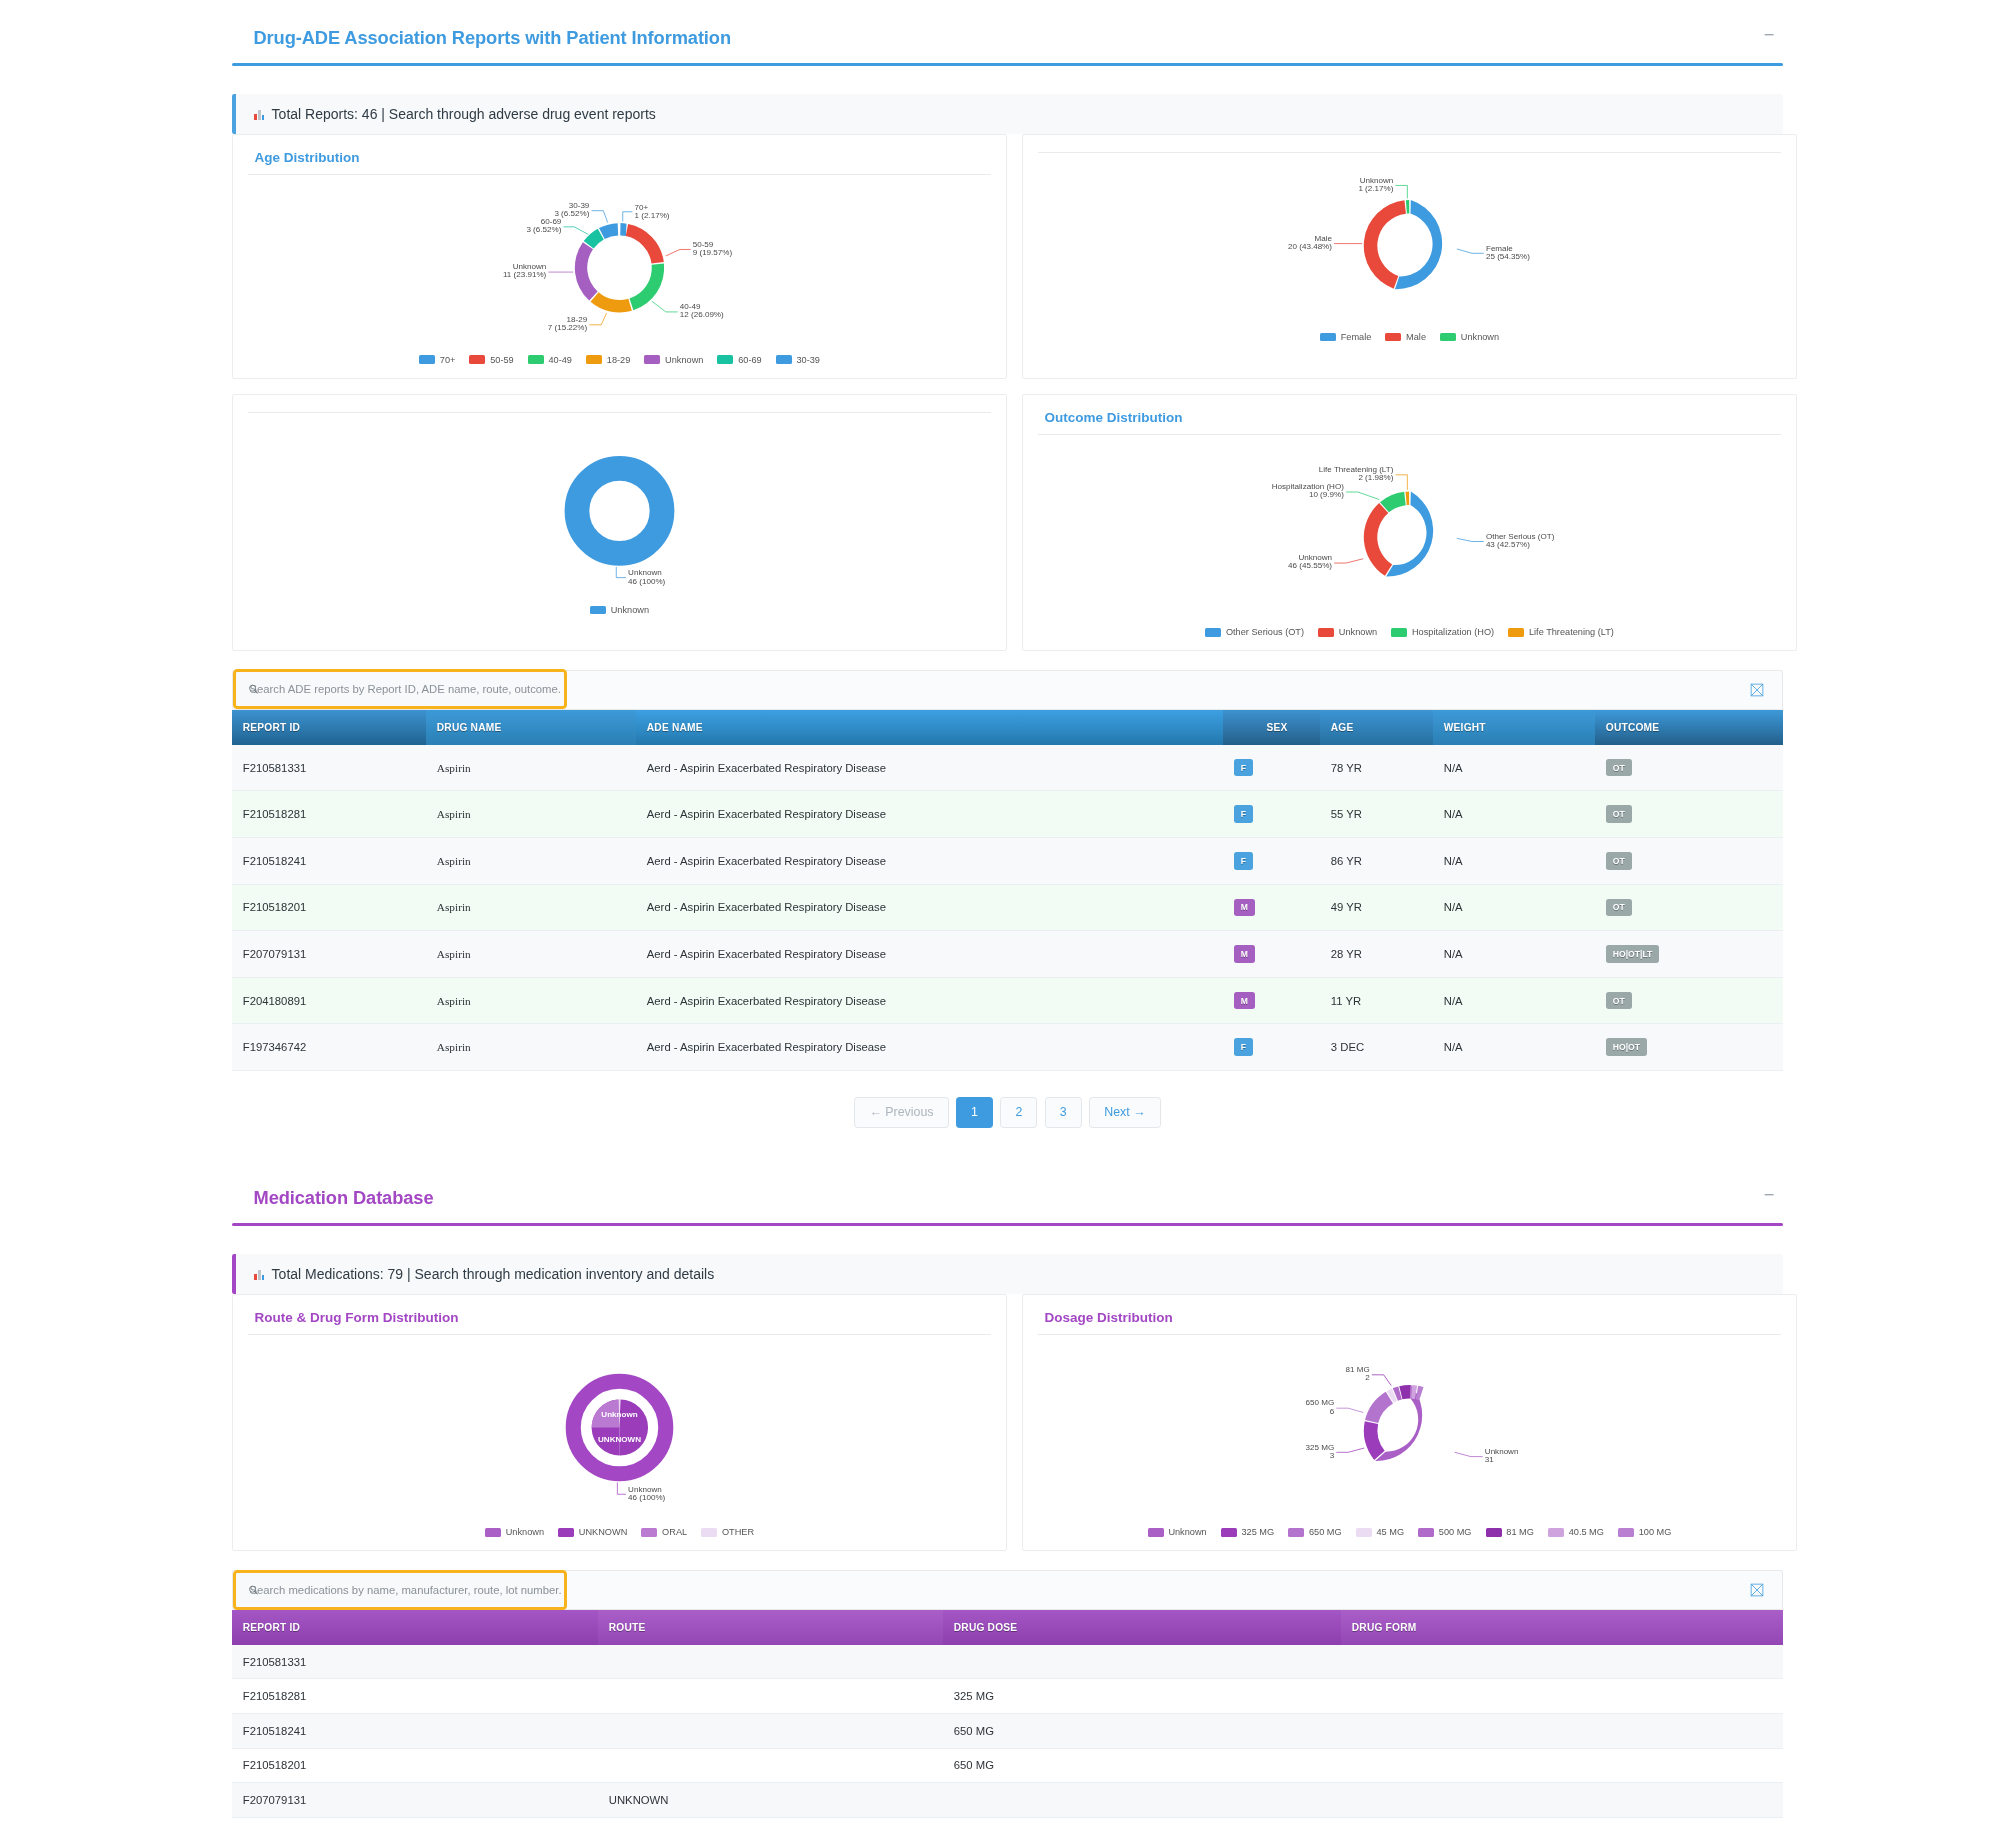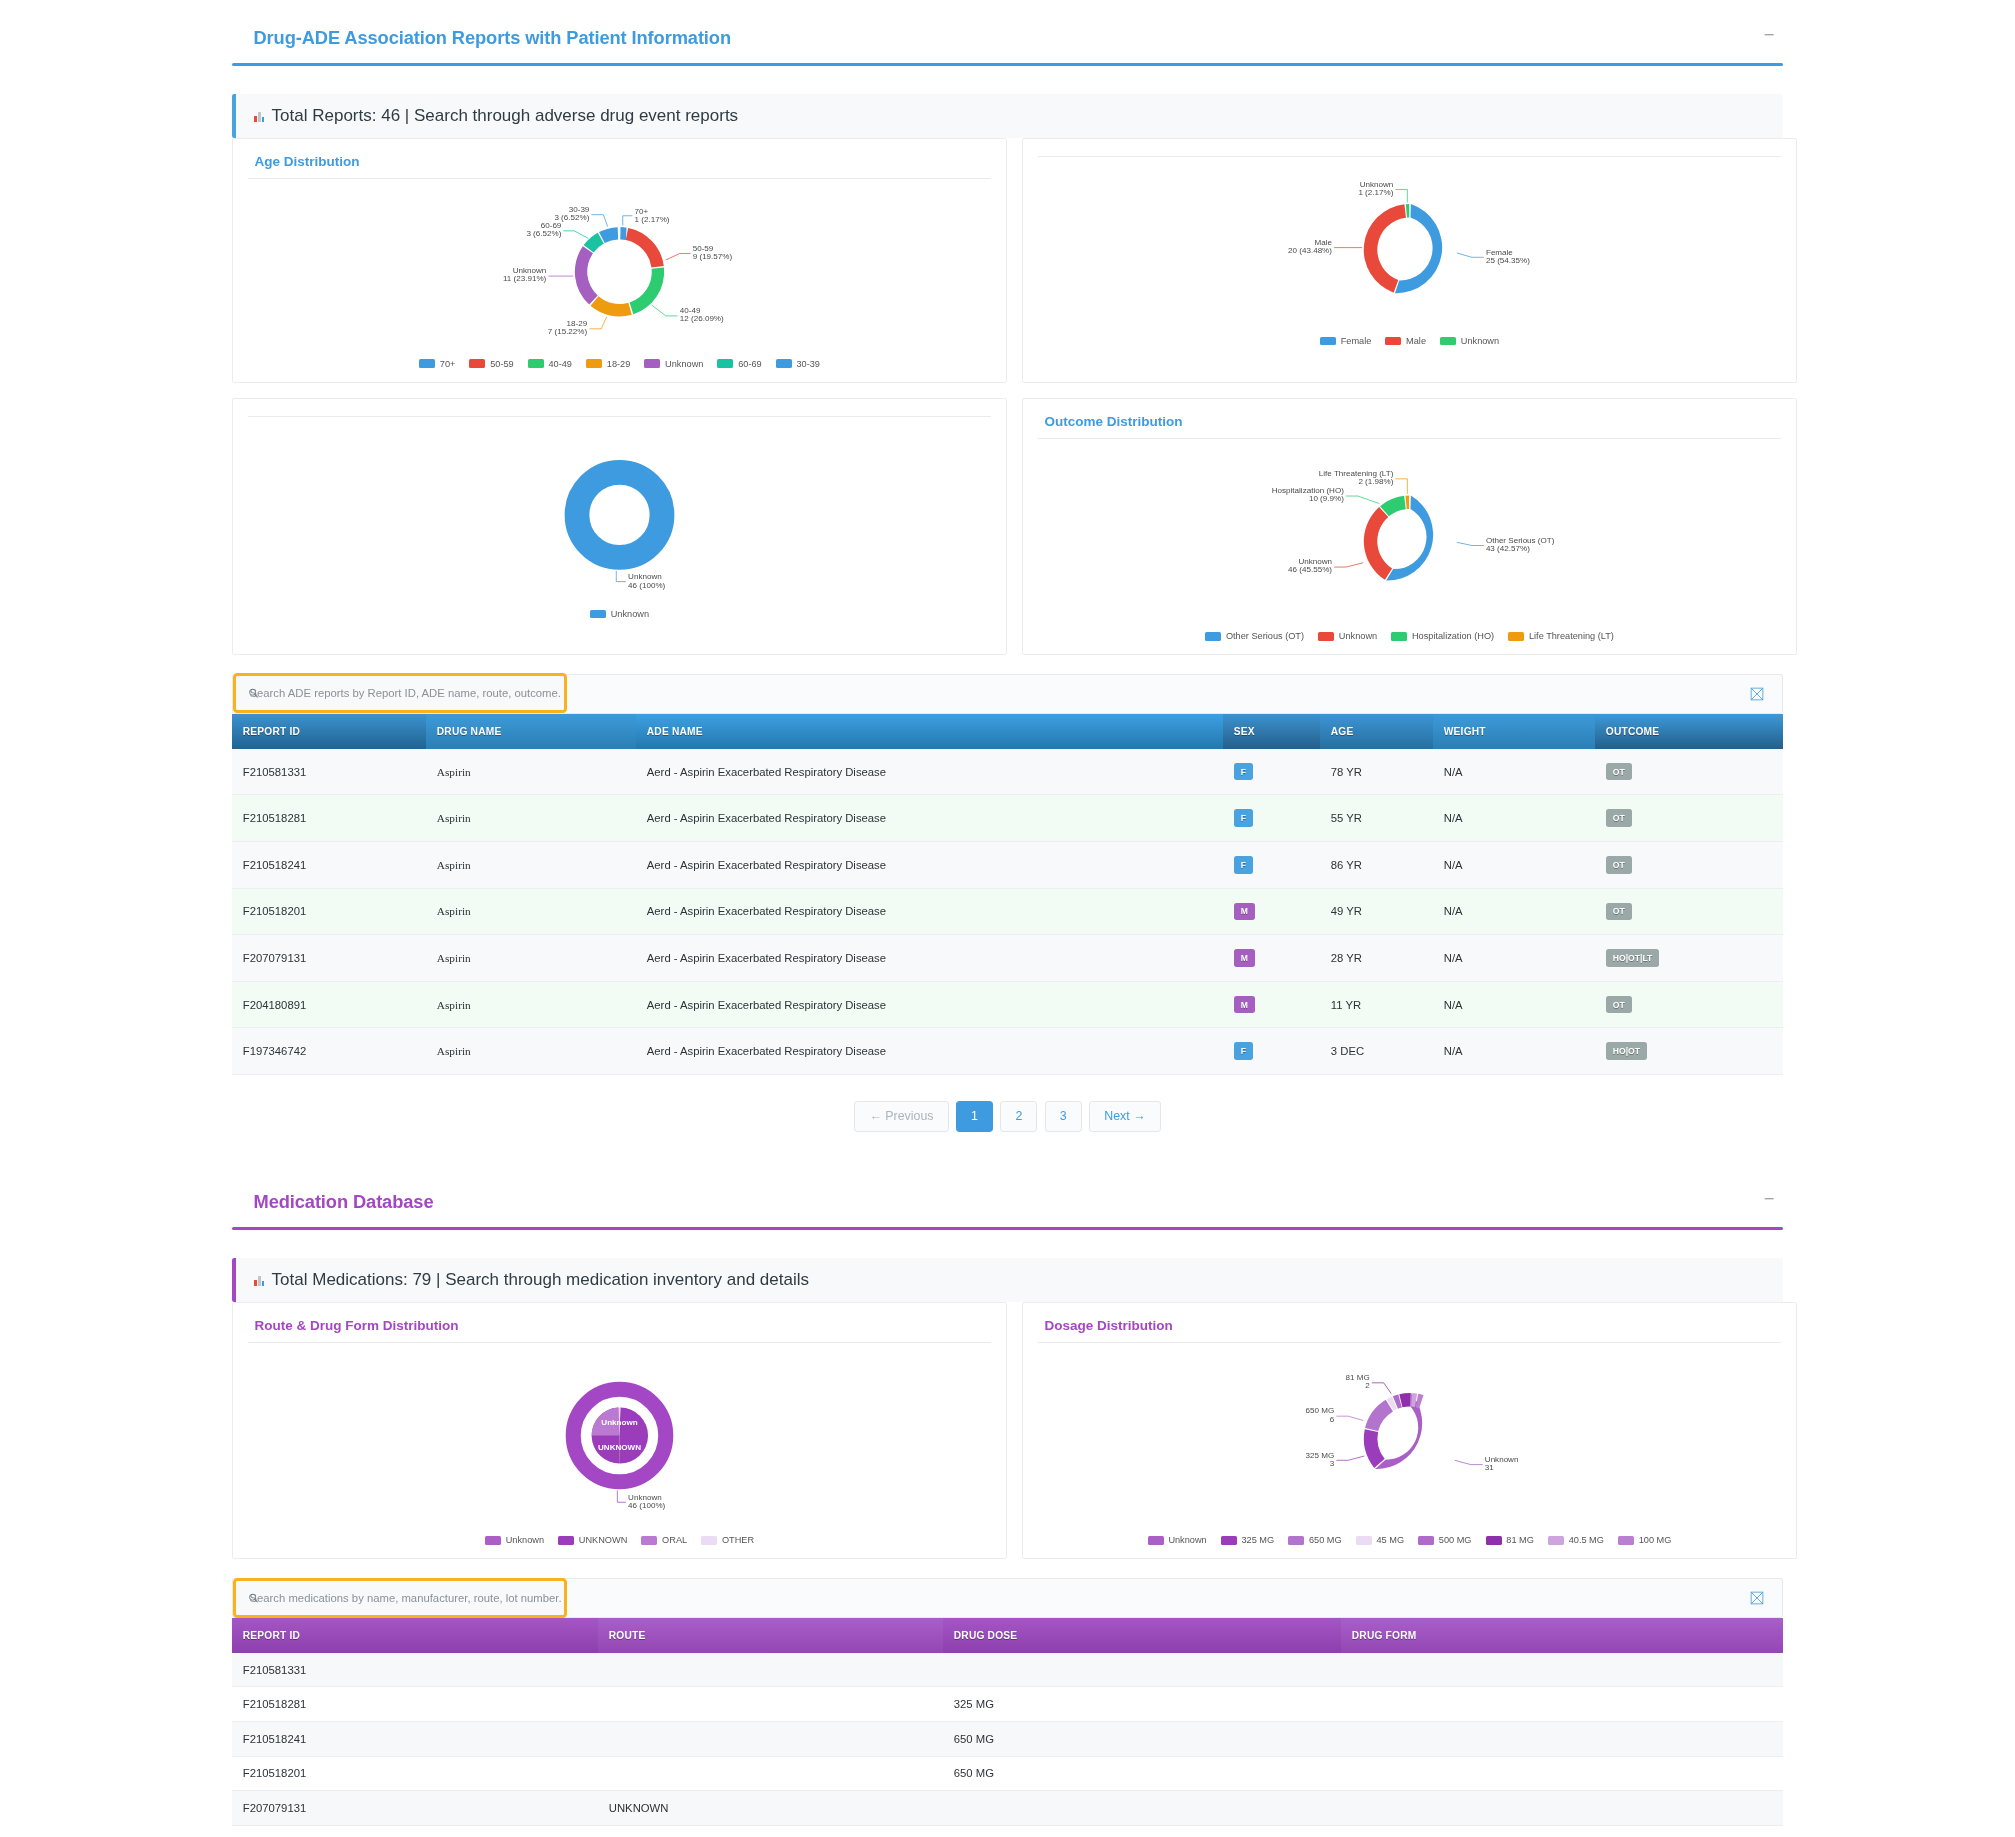--- a/index.html
+++ b/index.html
@@ -34,21 +34,21 @@
   .sec-rule.blue { background:#3f9be0; }
   .sec-rule.purple { background:#a347c4; }
 
   
   .info-bar {
     margin: 28px 0 0 0;
     background:#f8f9fa;
     border-left: 4.8px solid #4aa3df;
     border-radius: 2.2px;
     padding: 12px 0 12px 18.3px;
-    font-size: 17px; color:#2f3b45;
+    font-size: 14px; color:#2f3b45;
     display:flex; align-items:center; gap:6.5px;
   }
   .info-bar.purple { border-left-color:#a347c4; }
   .chart-glyph {
     display:inline-block; width:10.8px; height:10.8px; position:relative; top:1.1px;
   }
   .chart-glyph i {
     position:absolute; bottom:0; width:2.7px; display:block;
   }
   .chart-glyph i:nth-child(1){ left:0; height:6.5px; background:#e84b3c; }
@@ -118,21 +118,21 @@
   
   table { width:100%; border-collapse:collapse; table-layout:fixed; }
   thead th {
     color:#fff; font-size:10.2px; text-align:left;
     padding: 12px 0 12px 10.8px; font-weight:bold; letter-spacing:0.2px;
     text-shadow: 0 0.5px 0.5px rgba(0,0,0,.35);
   }
   .tbl-ade thead th:nth-child(1){ background:linear-gradient(180deg,#3d92cf,#1f6391); width: 194px;}
   .tbl-ade thead th:nth-child(2){ background:linear-gradient(180deg,#3d9ad8,#2a7fb4); width: 210px;}
   .tbl-ade thead th:nth-child(3){ background:linear-gradient(180deg,#3da0e2,#2378ad); width: 587px;}
-  .tbl-ade thead th:nth-child(4){ background:linear-gradient(180deg,#3d92cf,#245f8a); width: 97px;}
+  .tbl-ade thead th:nth-child(4){ background:linear-gradient(180deg,#3d92cf,#245f8a); width: 97px; text-align: center;}
   .tbl-ade thead th:nth-child(5){ background:linear-gradient(180deg,#3d95d4,#266f9f); width: 113px;}
   .tbl-ade thead th:nth-child(6){ background:linear-gradient(180deg,#3d9ad8,#2a7fb4); width: 162px;}
   .tbl-ade thead th:nth-child(7){ background:linear-gradient(180deg,#3d99d9,#235f8a); }
   .tbl-ade tbody tr:nth-child(odd)  { background:#f7f9fa; }
   .tbl-ade tbody tr:nth-child(even) { background:#f2fbf4; }
   .tbl-ade tbody tr { border-bottom:0.5px solid #eceff1; }
   .tbl-ade tbody td {
     padding: 14px 0 14px 10.8px; font-size: 11.3px; color:#2d3338;
   }
   .td-drug { font-family:"Liberation Serif", serif; color:#8e979e; font-size:10.2px; }

